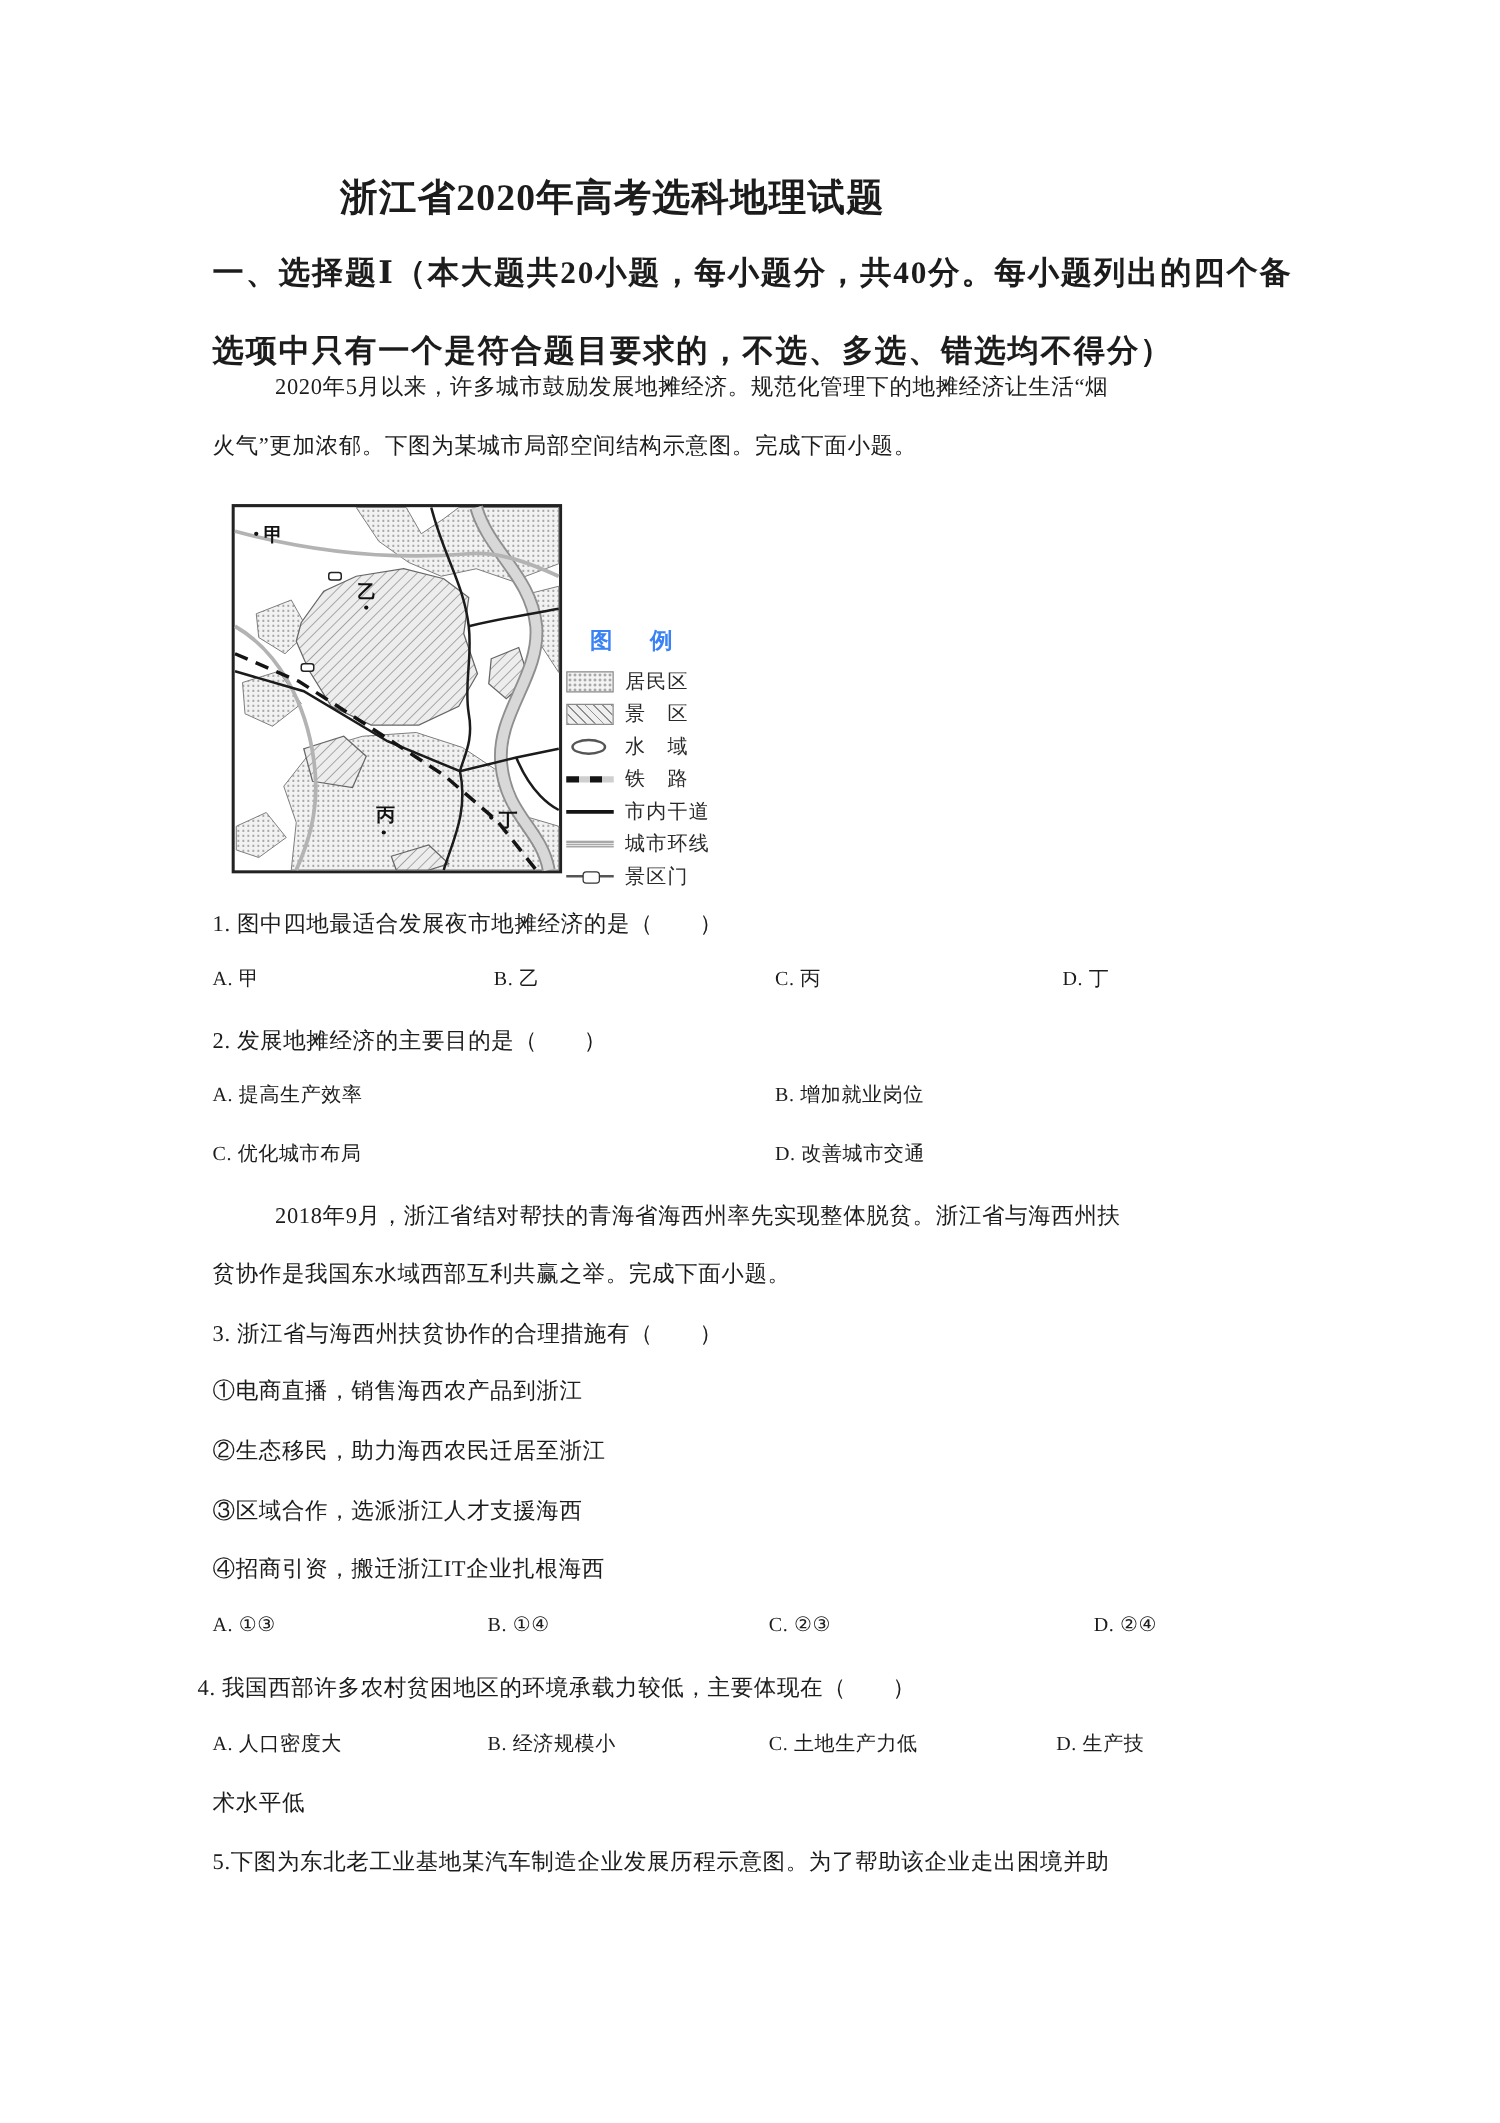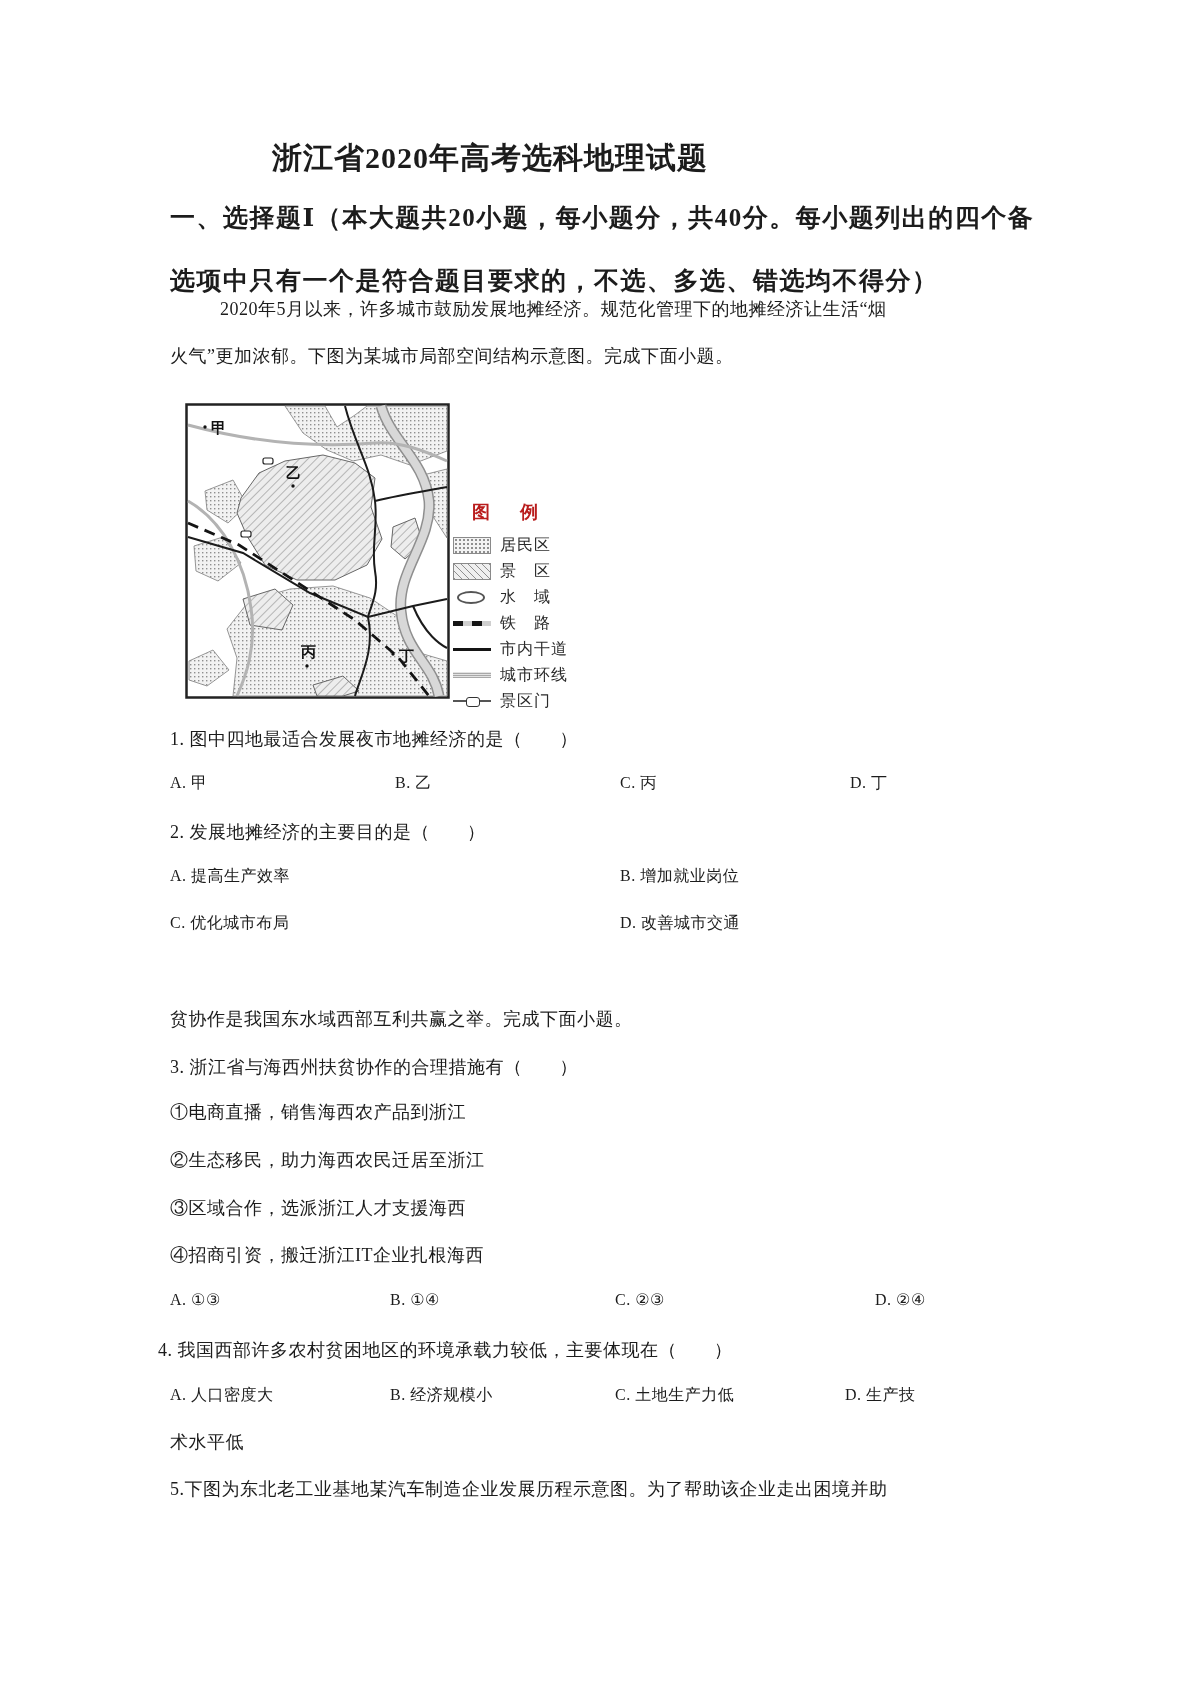--- a/index.html
+++ b/index.html
@@ -16,21 +16,21 @@
     left:0;top:138px;width:980px;
     text-align:center;font-size:30px;font-weight:bold;letter-spacing:1px;
   }
   .heading{font-size:25px;font-weight:bold;letter-spacing:1.5px;}
   .body-line{font-size:18px;letter-spacing:0.5px;}
   .opt{font-size:16px;letter-spacing:0.5px;}
   
   #map-figure{position:absolute;left:185px;top:403px;width:420px;height:296px;}
   #map-svg{position:absolute;left:0;top:0;}
   #legend{position:absolute;left:268px;top:97px;width:140px;}
-  .legend-title{font-size:18px;font-weight:bold;text-align:center;width:110px;letter-spacing:6px;color:#b91c1c;}
+  .legend-title{font-size:18px;font-weight:bold;text-align:center;width:110px;letter-spacing:6px;color:#3b82f6;}
   .legend-rows{margin-top:8px;}
   .legend-row{display:flex;align-items:center;height:26px;}
   .sw{width:38px;flex:0 0 38px;margin-right:9px;box-sizing:border-box;}
   .sw-dots{height:17px;border:1px solid #8a8a8a;background-color:#f3f3f3;
     background-image:radial-gradient(circle,#8f8f8f 0.9px,transparent 1px);background-size:4px 4px;}
   .sw-hatch{height:17px;border:1px solid #8a8a8a;
     background:repeating-linear-gradient(45deg,#8f8f8f 0,#8f8f8f 1px,#efefef 1px,#efefef 5px);}
   .sw-ellipse{width:28px;flex-basis:28px;height:13px;border:2px solid #555;border-radius:50%;margin-left:4px;margin-right:15px;background:#fff;}
   .sw-rail{height:5px;background:repeating-linear-gradient(90deg,#141414 0,#141414 10px,#cfcfcf 10px,#cfcfcf 19px);}
   .sw-road{height:3px;background:#141414;}
@@ -164,20 +164,21 @@
   <div class="abs opt" style="left:395px;top:773px;">B. 乙</div>
   <div class="abs opt" style="left:620px;top:773px;">C. 丙</div>
   <div class="abs opt" style="left:850px;top:773px;">D. 丁</div>
 
   <div class="abs body-line" style="left:170px;top:820px;">2. 发展地摊经济的主要目的是（　　）</div>
   <div class="abs opt" style="left:170px;top:866px;">A. 提高生产效率</div>
   <div class="abs opt" style="left:620px;top:866px;">B. 增加就业岗位</div>
   <div class="abs opt" style="left:170px;top:913px;">C. 优化城市布局</div>
   <div class="abs opt" style="left:620px;top:913px;">D. 改善城市交通</div>
 
+  <div class="abs body-line" style="left:220px;top:960px;">2018年9月，浙江省结对帮扶的青海省海西州率先实现整体脱贫。浙江省与海西州扶</div>
   <div class="abs body-line" style="left:170px;top:1007px;">贫协作是我国东水域西部互利共赢之举。完成下面小题。</div>
 
   <div class="abs body-line" style="left:170px;top:1055px;">3.  浙江省与海西州扶贫协作的合理措施有（　　）</div>
   <div class="abs body-line" style="left:170px;top:1100px;">①电商直播，销售海西农产品到浙江</div>
   <div class="abs body-line" style="left:170px;top:1148px;">②生态移民，助力海西农民迁居至浙江</div>
   <div class="abs body-line" style="left:170px;top:1243px;">④招商引资，搬迁浙江IT企业扎根海西</div>
   <div class="abs body-line" style="left:170px;top:1196px;">③区域合作，选派浙江人才支援海西</div>
   <div class="abs opt" style="left:170px;top:1290px;">A. ①③</div>
   <div class="abs opt" style="left:390px;top:1290px;">B. ①④</div>
   <div class="abs opt" style="left:615px;top:1290px;">C. ②③</div>

